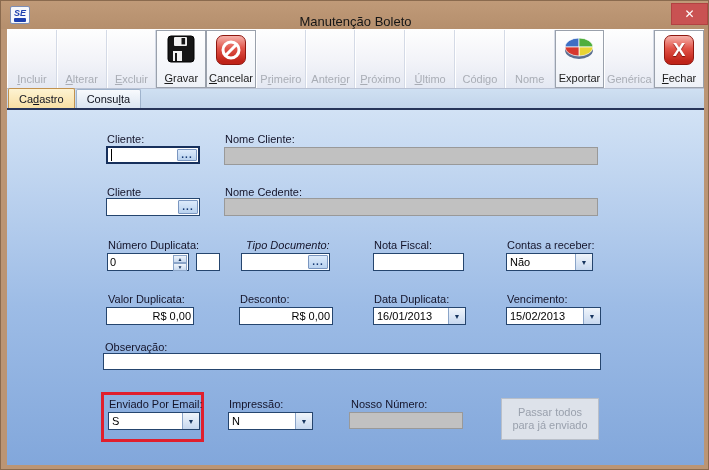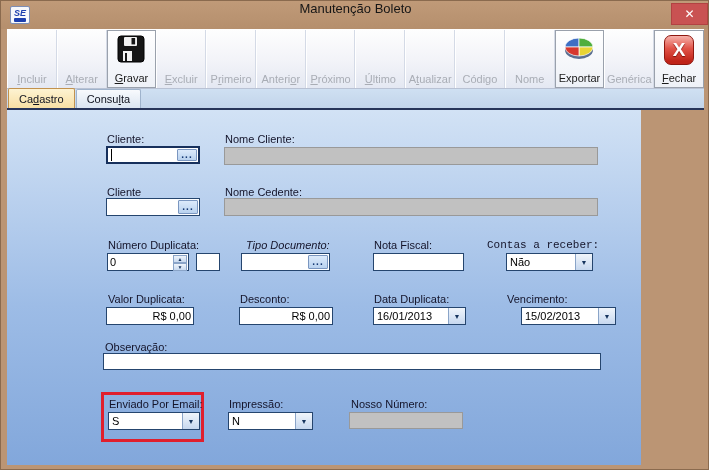--- a/index.html
+++ b/index.html
@@ -6,21 +6,21 @@
   html,body { width:709px; height:470px; font-family:"Liberation Sans", sans-serif; }
   .window{
     position:relative; width:709px; height:470px;
     background:#bb9574; overflow:hidden;
     border:1px solid #8a6a4e;
   }
   
   .titlebar{
     position:absolute; left:0; top:0; width:709px; height:28px;
     background:linear-gradient(#c09a78,#b58f6d);
-    display:flex; align-items:flex-start;
+    display:flex; align-items:flex-end;
   }
   .app-icon{
     position:absolute; left:9px; top:5px; width:20px; height:18px;
     background:#f6f8fb; border-radius:2px; border:1px solid #7d8eb5;
     display:flex; flex-direction:column; align-items:center; justify-content:center;
   }
   .app-icon .se{ font-size:9px; font-weight:bold; color:#1c3fae; line-height:8px; font-style:italic;}
   .app-icon .bar{ width:12px; height:4px; background:#1c3fae; margin-top:1px; border-radius:1px;
     color:#fff; font-size:3px; line-height:4px; text-align:center; overflow:hidden;}
   .title{
@@ -70,21 +70,21 @@
     border:1px solid #9fb3cc; border-bottom:none;
     background:linear-gradient(#f8fafd,#dbe5f1);
     border-radius:2px 2px 0 0; margin-right:1px;
   }
   .tab.active{
     background:linear-gradient(#fdf3d2,#f8dfa4);
     border:1px solid #c2924e; border-bottom:none; height:20px;
   }
   
   .content{
-    position:absolute; left:6px; top:109px; width:634px; height:355px;
+    position:absolute; left:6px; top:109px; width:697px; height:355px;
     background:linear-gradient(#d2e2f5,#9dbce6 55%,#82a7db);
   }
   .lbl{ position:absolute; font-size:11px; color:#14142a; white-space:nowrap; }
   .edit{
     position:absolute; height:18px; background:#fff; border:1px solid #25456e;
     font-size:11px; color:#000; display:flex; align-items:center; padding:0 2px;
   }
   .edit.focused{ border:2px solid #17305c; }
   .edit.disabled{ background:#c1c1c1; border:1px solid #999999; }
   .ellipsis-btn{
@@ -141,49 +141,55 @@
     </div>
   </div>
 
   <div class="toolbar">
     <div class="tb-btn disabled">
       <span class="tb-label"><u>I</u>ncluir</span>
     </div>
     <div class="tb-btn disabled">
       <span class="tb-label"><u>A</u>lterar</span>
     </div>
+    <div class="tb-btn disabled">
+      <span class="tb-label"><u>E</u>xcluir</span>
+    </div>
     <div class="tb-btn enabled">
       <span class="tb-icon">
         <svg width="28" height="28" viewBox="0 0 28 28">
           <rect x="1" y="1" width="26" height="26" rx="3" fill="#161616" stroke="#000"></rect>
           <rect x="7" y="2" width="13" height="9" rx="1" fill="#f2f2f2"></rect>
           <rect x="14.5" y="3" width="3.6" height="6.4" fill="#161616"></rect>
           <rect x="6" y="16" width="9" height="10" fill="#f2f2f2"></rect>
           <rect x="8" y="18" width="2" height="8" fill="#161616"></rect>
         </svg>
       </span>
       <span class="tb-label"><u>G</u>ravar</span>
     </div>
-    <div class="tb-btn disabled">
-      <span class="tb-label"><u>E</u>xcluir</span>
+    <div class="tb-btn enabled">
+      <span class="tb-icon icon-red">
+        <svg width="22" height="22" viewBox="0 0 22 22">
+          <circle cx="11" cy="11" r="8" fill="none" stroke="#fff" stroke-width="3"></circle>
+          <line x1="5.5" y1="16.5" x2="16.5" y2="5.5" stroke="#fff" stroke-width="3"></line>
+        </svg>
+      </span>
+      <span class="tb-label"><u>C</u>ancelar</span>
     </div>
     <div class="tb-btn disabled">
       <span class="tb-label">P<u>r</u>imeiro</span>
     </div>
     <div class="tb-btn disabled">
       <span class="tb-label">Anteri<u>o</u>r</span>
     </div>
     <div class="tb-btn disabled">
       <span class="tb-label"><u>P</u>róximo</span>
     </div>
     <div class="tb-btn disabled">
       <span class="tb-label"><u>Ú</u>ltimo</span>
-    </div>
-    <div class="tb-btn disabled">
-      <span class="tb-label">A<u>t</u>ualizar</span>
     </div>
     <div class="tb-btn disabled">
       <span class="tb-label">Código</span>
     </div>
     <div class="tb-btn disabled">
       <span class="tb-label">Nome</span>
     </div>
     <div class="tb-btn enabled">
       <span class="tb-icon">
         <svg width="32" height="27" viewBox="0 0 32 27">
@@ -262,21 +268,21 @@
     <div class="edit" style="left:234px; top:143px; width:89px;">
       <span></span>
       <span class="ellipsis-btn">
           <span>...</span>
         </span>
     </div>
     <div class="lbl" style="left:367px; top:129px;">Nota Fiscal:</div>
     <div class="edit" style="left:366px; top:143px; width:91px;">
       <span></span>
     </div>
-    <div class="lbl" style="left:480px; top:129px;font-family:Liberation Mono, monospace;">Contas a receber:</div>
+    <div class="lbl" style="left:500px; top:129px;">Contas a receber:</div>
     <div class="combo" style="left:499px; top:143px; width:87px;align-items:center;">
       <span>Não</span>
       <span class="arrow-btn">
           <span>▼</span>
         </span>
     </div>
 
     <div class="lbl" style="left:101px; top:183px;">Valor Duplicata:</div>
     <div class="edit right-align" style="left:99px; top:197px; width:88px;">
       <span>R$ 0,00</span>
@@ -286,21 +292,21 @@
       <span>R$ 0,00</span>
     </div>
     <div class="lbl" style="left:367px; top:183px;">Data Duplicata:</div>
     <div class="combo" style="left:366px; top:197px; width:93px;">
       <span>16/01/2013</span>
       <span class="arrow-btn">
           <span>▼</span>
         </span>
     </div>
     <div class="lbl" style="left:500px; top:183px;">Vencimento:</div>
-    <div class="combo" style="left:514px; top:197px; width:95px;">
+    <div class="combo" style="left:499px; top:197px; width:95px;">
       <span>15/02/2013</span>
       <span class="arrow-btn">
           <span>▼</span>
         </span>
     </div>
 
     <div class="lbl" style="left:98px; top:231px;">Observação:</div>
     <div class="edit" style="left:96px; top:243px; width:498px; height:17px;">
       <span></span>
     </div>
@@ -317,15 +323,18 @@
     <div class="combo" style="left:221px; top:302px; width:85px;">
       <span>N</span>
       <span class="arrow-btn">
           <span>▼</span>
         </span>
     </div>
     <div class="lbl" style="left:344px; top:288px;">Nosso Número:</div>
     <div class="edit disabled" style="left:342px; top:302px; width:114px; height:17px;">
       <span></span>
     </div>
+    <div class="big-btn-disabled">
+      <span>Passar todos para já enviado</span>
+    </div>
 
   </div>
 </div>
 
 </body></html>

